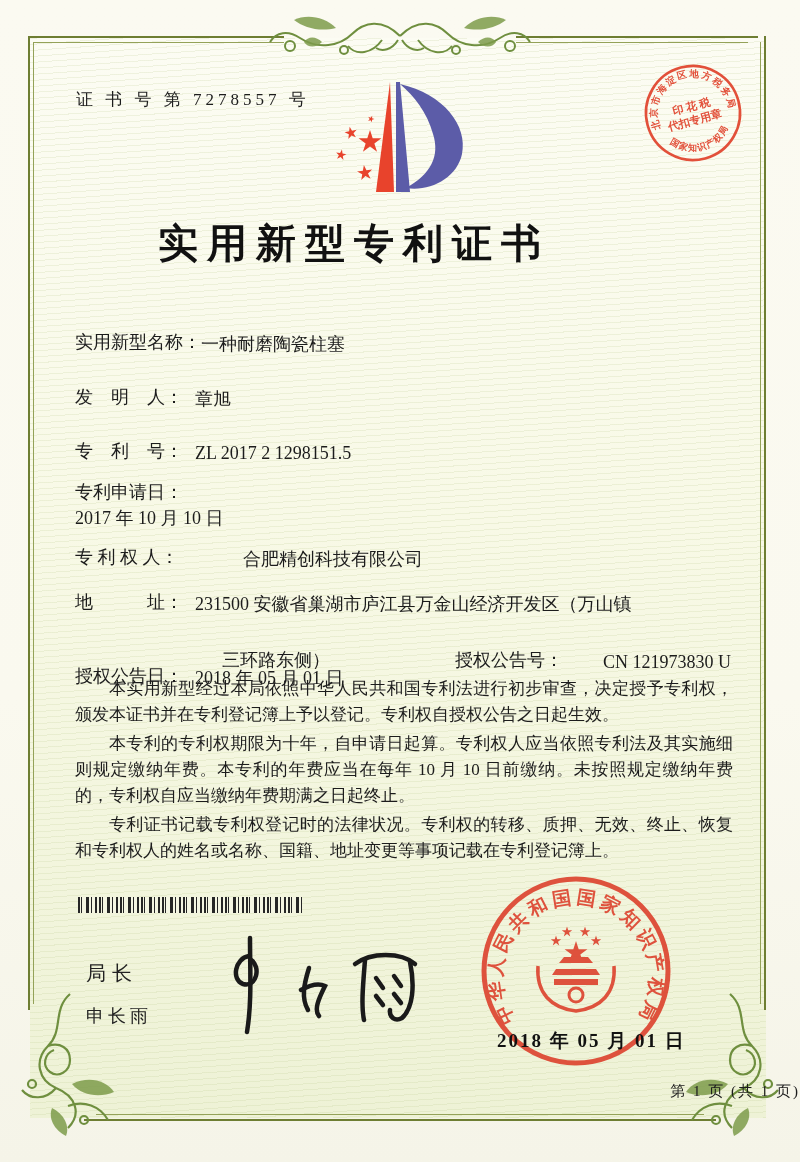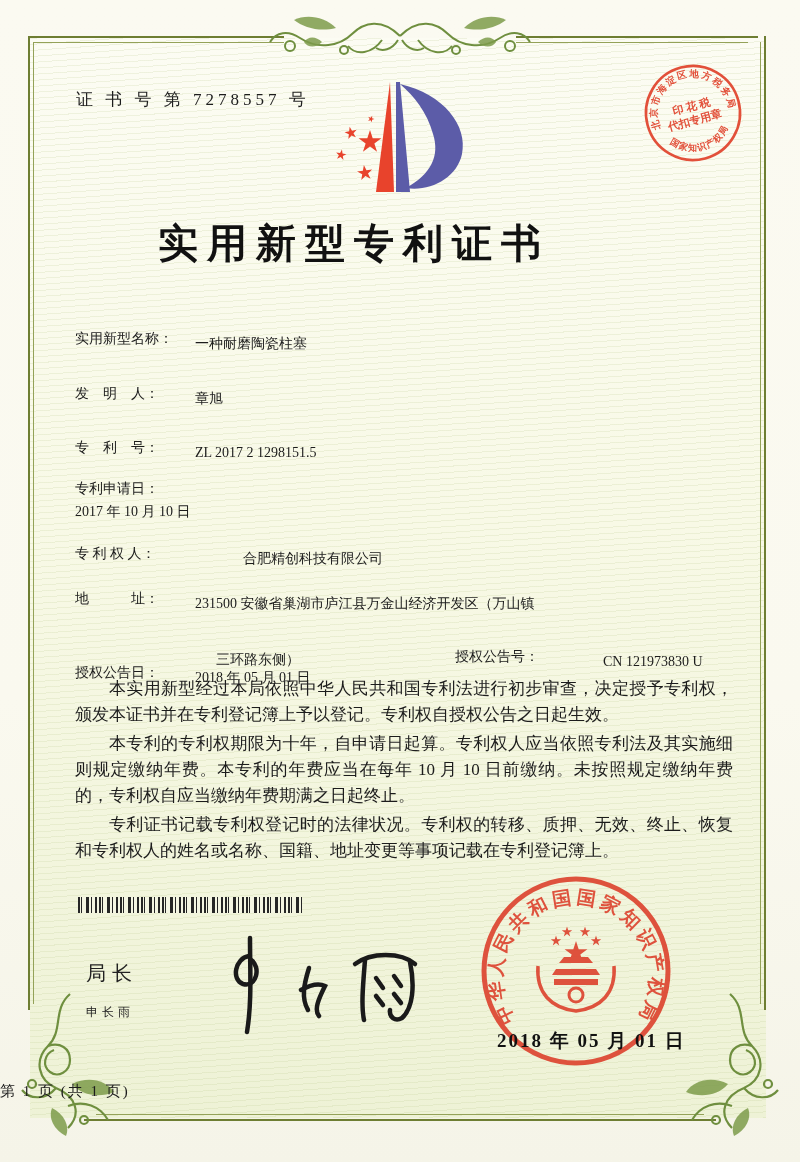--- a/index.html
+++ b/index.html
@@ -11,37 +11,37 @@
          background:
            repeating-linear-gradient(176deg, rgba(185,200,140,.20) 0 1px, rgba(0,0,0,0) 1px 6px),
            linear-gradient(180deg,#fcfcf3 0%,#f8f9e6 45%,#eef2d6 100%);}
   
   .bl{position:absolute;background:#6e7e32;}
   .bl.thin{background:#94a258;}
   
   .cert-no{position:absolute;left:76px;top:88px;font-size:17px;letter-spacing:4px;color:#1d1d1d;}
   .title{position:absolute;left:0;top:216px;width:708px;text-align:center;
          font-size:40px;font-weight:700;letter-spacing:9px;color:#111;}
-  .row{position:absolute;left:75px;display:flex;font-size:14px;color:#1c1c1c;}
+  .row{position:absolute;left:75px;display:flex;font-size:18px;color:#1c1c1c;}
   .row .lab{white-space:pre;min-width:120px;}
   .row .val{white-space:pre-wrap;max-width:500px;line-height:28px;}
   .paras{position:absolute;left:75px;top:676px;width:658px;}
   .paras p{margin:0 0 3px 0;text-indent:2em;text-align:justify;
            font-size:17px;line-height:26px;color:#1c1c1c;}
   .barcode{position:absolute;left:78px;top:897px;width:224px;height:16px;
            background:repeating-linear-gradient(90deg,
              #262626 0 2px, #f4f5e2 2px 3px,
              #262626 3px 4px, #f4f5e2 4px 8px,
              #262626 8px 11px,#f4f5e2 11px 13px,
              #262626 13px 14px,#f4f5e2 14px 17px,
              #262626 17px 19px,#f4f5e2 19px 21px);}
   .signer-title{position:absolute;left:86px;top:960px;font-size:20px;letter-spacing:6px;}
-  .signer-name{position:absolute;left:86px;top:1004px;font-size:12px;letter-spacing:4px;font-family:Liberation Serif, serif;}
+  .signer-name{position:absolute;left:86px;top:1004px;font-size:18px;letter-spacing:4px;font-family:Liberation Serif, serif;}
   .seal-date{position:absolute;left:497px;top:1028px;font-size:19px;font-weight:700;letter-spacing:2px;color:#111;}
-  .footer{position:absolute;left:0;top:1082px;width:800px;text-align:left;font-size:15px;letter-spacing:2px;color:#1c1c1c;}
+  .footer{position:absolute;left:0;top:1082px;width:800px;text-align:right;font-size:15px;letter-spacing:2px;color:#1c1c1c;}
   svg{position:absolute;overflow:visible;}
   .mirrorX{transform:scaleX(-1);}
 </style>
 </head>
 <body>
 
 <div class="page">
 
   <div class="inner"></div>
 

